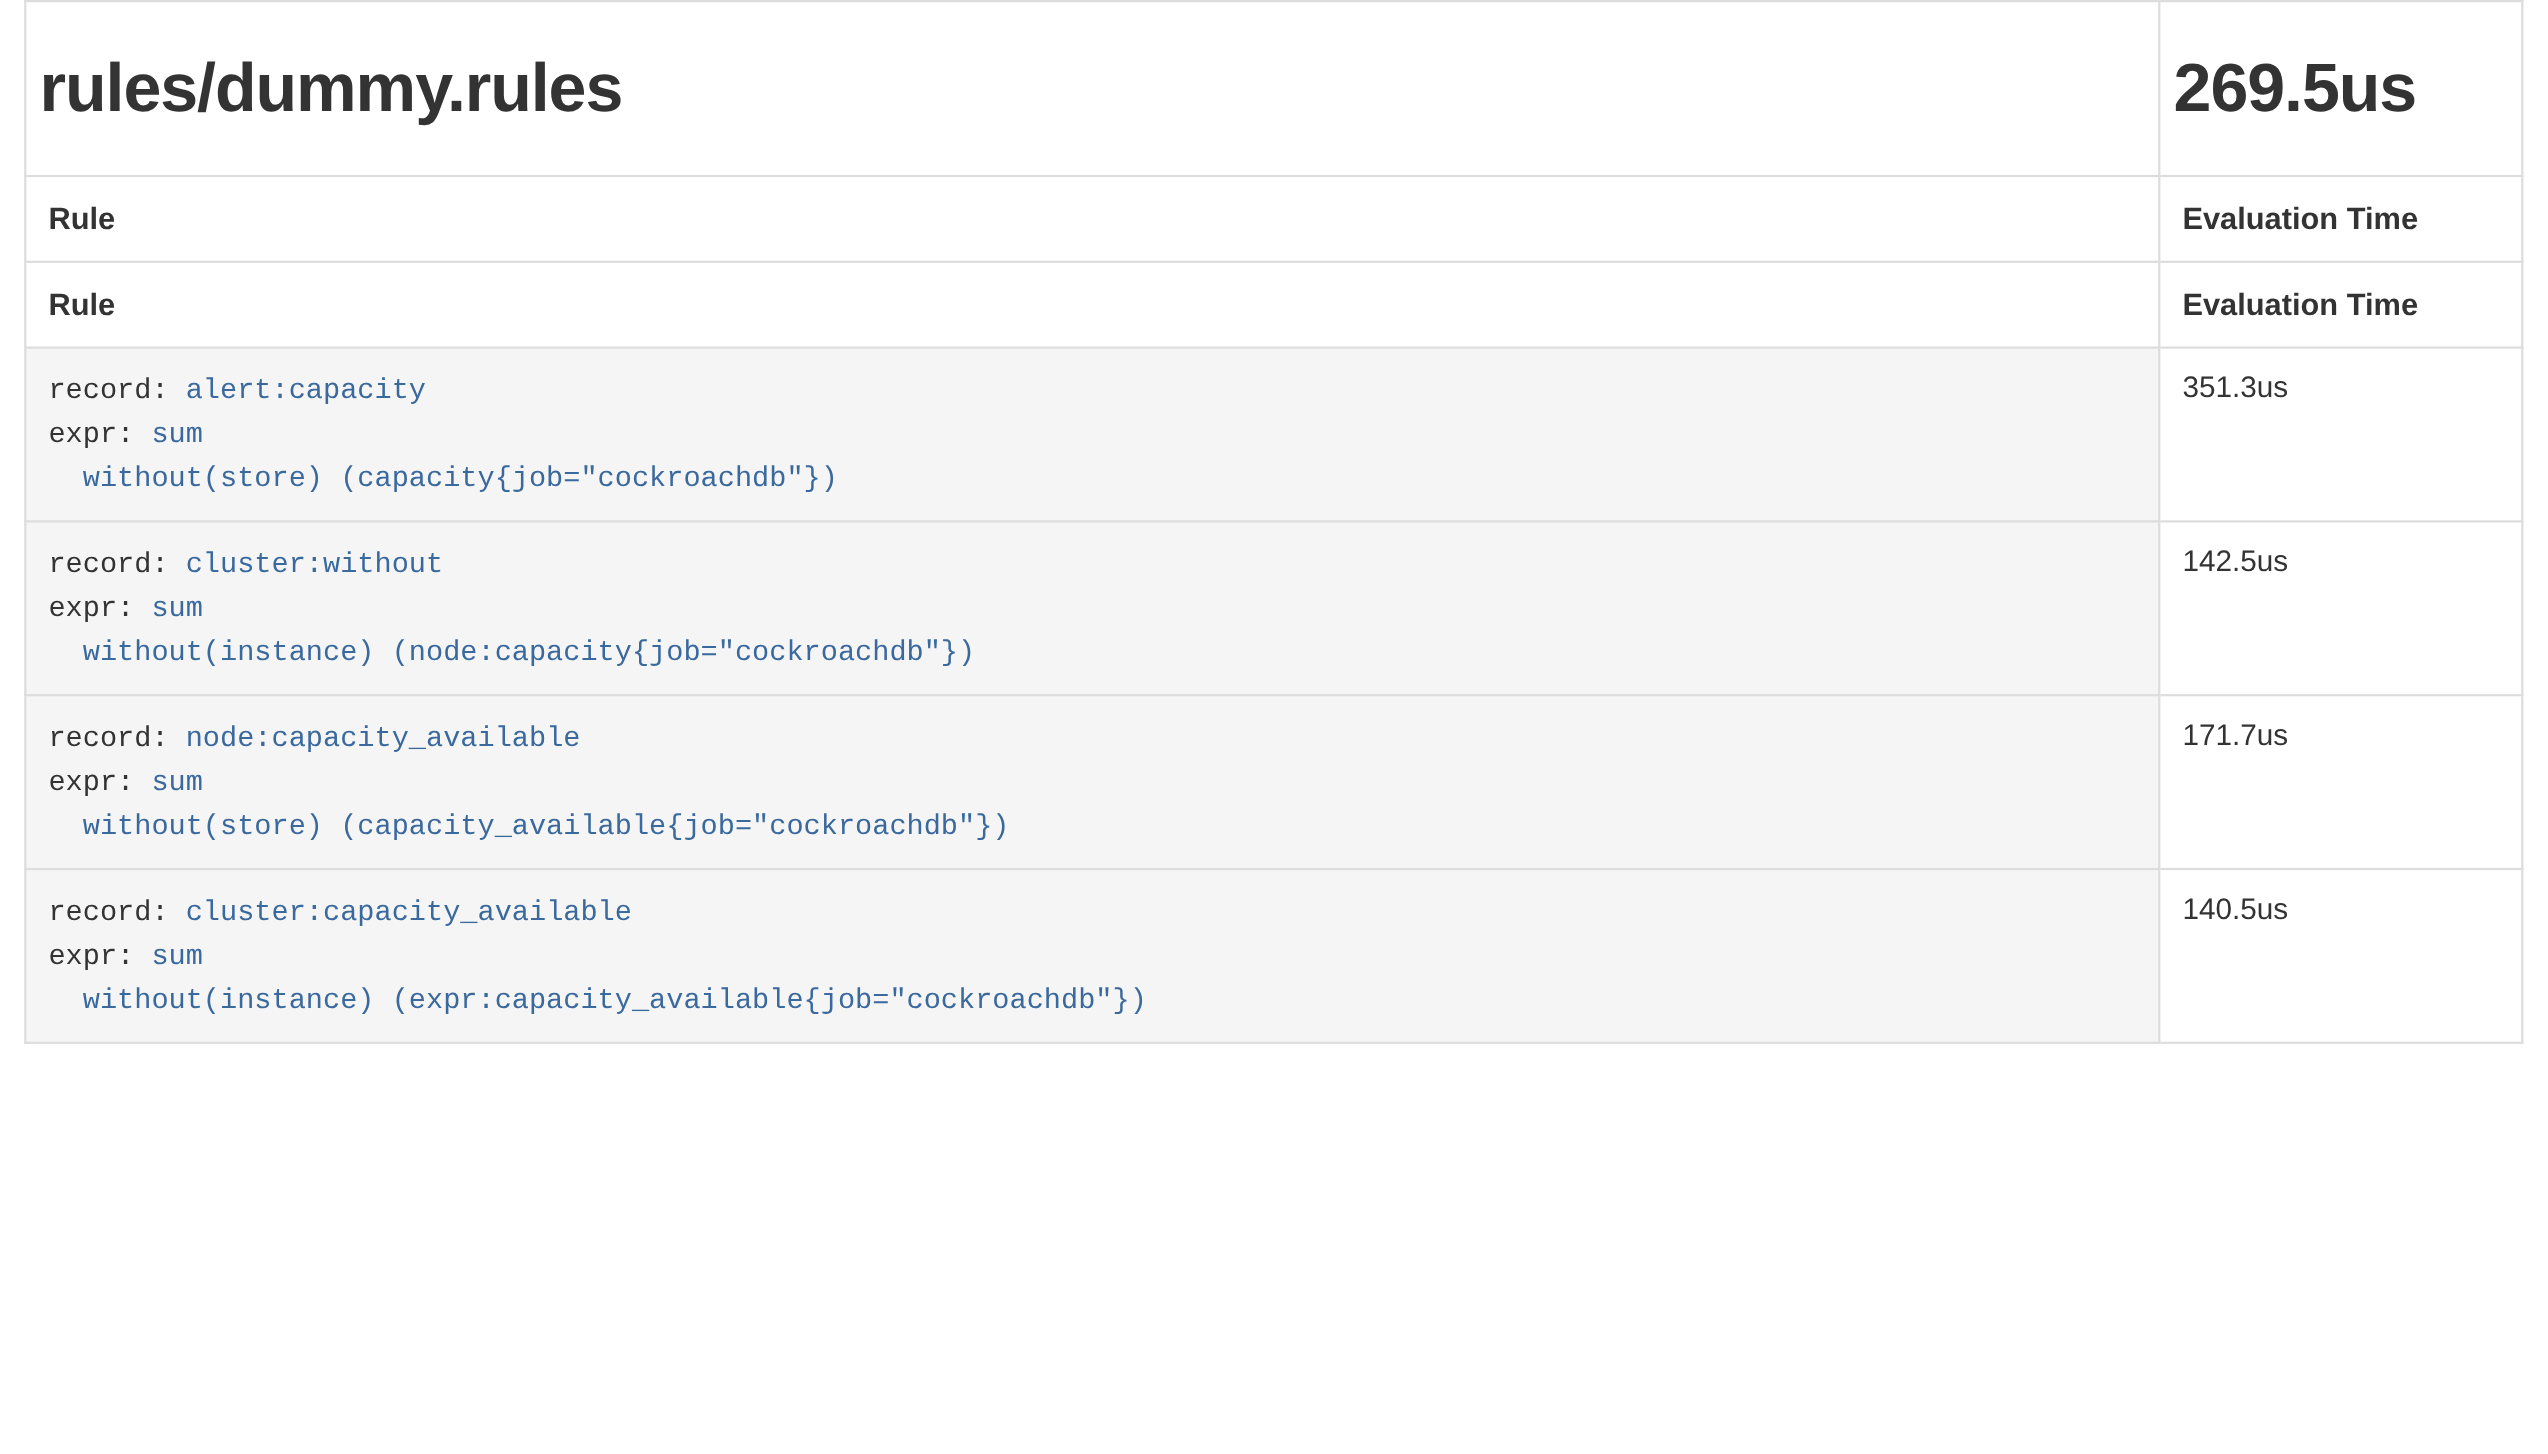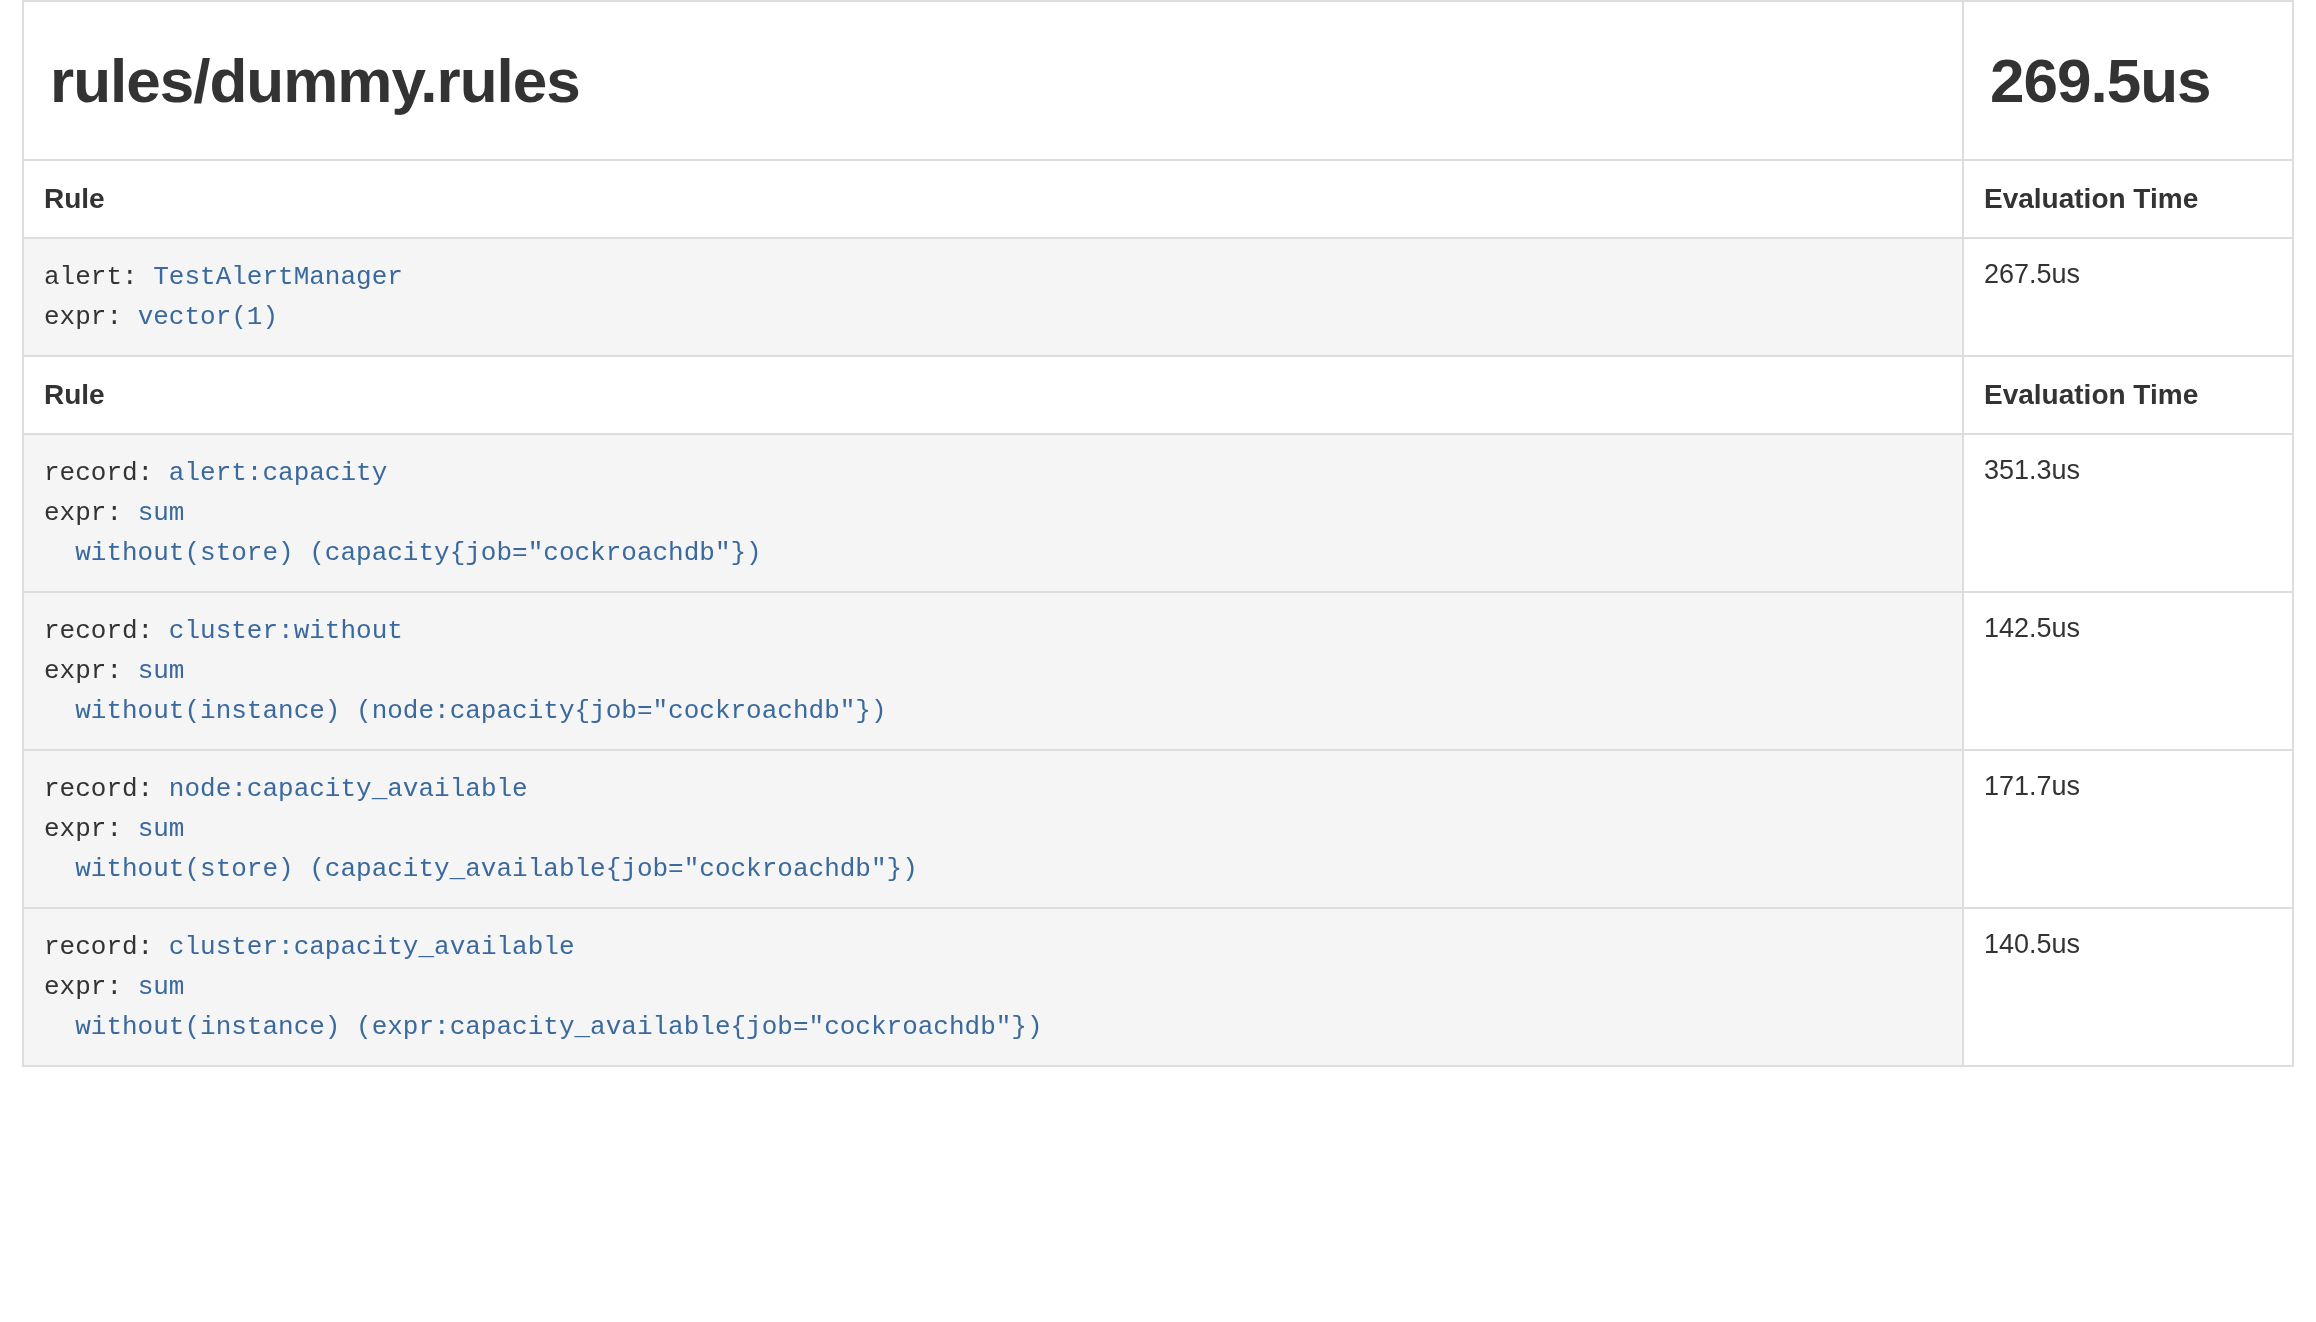--- a/index.html
+++ b/index.html
@@ -29,21 +29,21 @@
   table.rules-table{
     width:100%;
     border-collapse:collapse;
     table-layout:fixed;
   }
   table.rules-table, table.rules-table td, table.rules-table th{
     border:2px solid var(--border);
   }
   col.time-col{width:330px;}
   td.group-cell{
-    padding:43px 26px;
+    padding:43px 12px;
     vertical-align:middle;
     background:#ffffff;
   }
   .group-title{
     font-size:62px;
     font-weight:600;
     letter-spacing:-1px;
     margin:0;
     line-height:1.15;
     color:var(--text);
@@ -99,27 +99,20 @@
           </td>
           <td class="group-cell">
             <h2 class="group-title">269.5us</h2>
           </td>
         </tr>
         <tr>
           <th class="col-header">Rule</th>
           <th class="col-header">Evaluation Time</th>
         </tr>
         <tr>
-          <td class="rule-cell">
-            <div class="code-line"><span class="code-plain">alert: </span><a class="code-link" href="#">TestAlertManager</a></div>
-            <div class="code-line"><span class="code-plain">expr: </span><a class="code-link" href="#">vector(1)</a></div>
-          </td>
-          <td class="time-cell">267.5us</td>
-        </tr>
-        <tr>
           <th class="col-header">Rule</th>
           <th class="col-header">Evaluation Time</th>
         </tr>
         <tr>
           <td class="rule-cell">
             <div class="code-line"><span class="code-plain">record: </span><a class="code-link" href="#">alert:capacity</a></div>
             <div class="code-line"><span class="code-plain">expr: </span><a class="code-link" href="#">sum</a></div>
             <div class="code-line"><a class="code-link" href="#">  without(store) (capacity{job="cockroachdb"})</a></div>
           </td>
           <td class="time-cell">351.3us</td>

